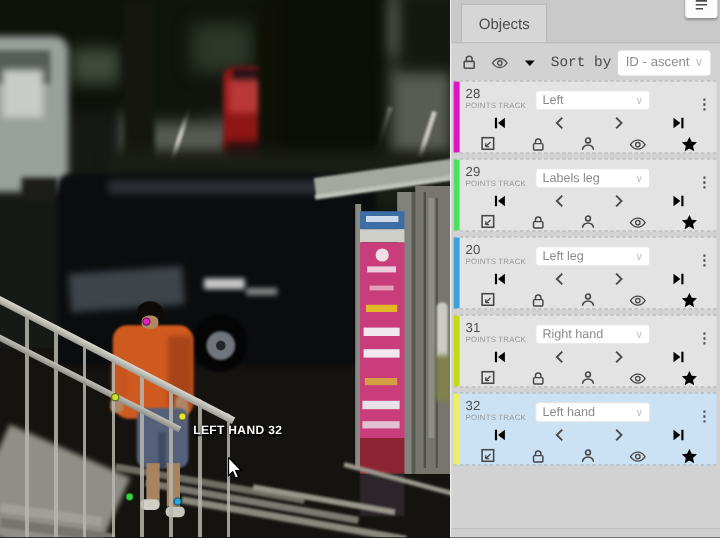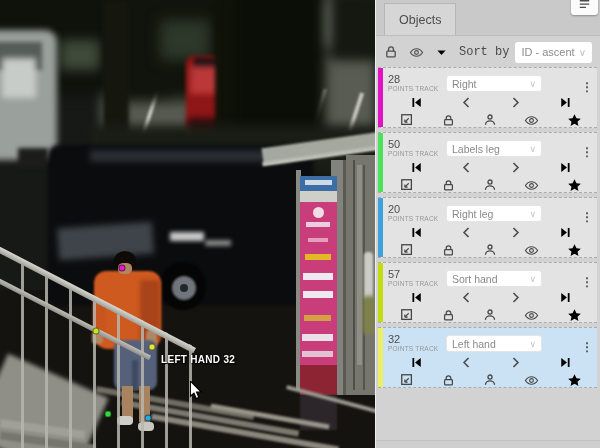--- a/index.html
+++ b/index.html
@@ -348,21 +348,21 @@
 
       <div class="card">
         <div class="stripe" style="background: rgb(224, 18, 196);"></div>
         <div class="cmain">
           <div class="crow1">
             <div class="idblock">
               <div class="oid">28</div>
               <div class="otype">POINTS TRACK</div>
             </div>
             <div class="lsel">
-              <span>Right</span>
+              <span>Left</span>
               <span class="chev">∨</span>
             </div>
             <div class="more">⋮</div>
           </div>
           <div class="crow2">
             <svg class="ic" width="13" height="13" viewBox="0 0 16 16">
                 <use href="#i-first"></use>
               </svg>
             <svg class="ic" width="13" height="13" viewBox="0 0 16 16">
                 <use href="#i-prev"></use>
@@ -392,21 +392,21 @@
               </svg>
           </div>
         </div>
       </div>
 
       <div class="card">
         <div class="stripe" style="background: rgb(75, 226, 91);"></div>
         <div class="cmain">
           <div class="crow1">
             <div class="idblock">
-              <div class="oid">50</div>
+              <div class="oid">29</div>
               <div class="otype">POINTS TRACK</div>
             </div>
             <div class="lsel">
               <span>Labels leg</span>
               <span class="chev">∨</span>
             </div>
             <div class="more">⋮</div>
           </div>
           <div class="crow2">
             <svg class="ic" width="13" height="13" viewBox="0 0 16 16">
@@ -444,21 +444,21 @@
 
       <div class="card">
         <div class="stripe" style="background: rgb(61, 162, 218);"></div>
         <div class="cmain">
           <div class="crow1">
             <div class="idblock">
               <div class="oid">20</div>
               <div class="otype">POINTS TRACK</div>
             </div>
             <div class="lsel">
-              <span>Right leg</span>
+              <span>Left leg</span>
               <span class="chev">∨</span>
             </div>
             <div class="more">⋮</div>
           </div>
           <div class="crow2">
             <svg class="ic" width="13" height="13" viewBox="0 0 16 16">
                 <use href="#i-first"></use>
               </svg>
             <svg class="ic" width="13" height="13" viewBox="0 0 16 16">
                 <use href="#i-prev"></use>
@@ -488,25 +488,25 @@
               </svg>
           </div>
         </div>
       </div>
 
       <div class="card">
         <div class="stripe" style="background: rgb(195, 220, 18);"></div>
         <div class="cmain">
           <div class="crow1">
             <div class="idblock">
-              <div class="oid">57</div>
+              <div class="oid">31</div>
               <div class="otype">POINTS TRACK</div>
             </div>
             <div class="lsel">
-              <span>Sort hand</span>
+              <span>Right hand</span>
               <span class="chev">∨</span>
             </div>
             <div class="more">⋮</div>
           </div>
           <div class="crow2">
             <svg class="ic" width="13" height="13" viewBox="0 0 16 16">
                 <use href="#i-first"></use>
               </svg>
             <svg class="ic" width="13" height="13" viewBox="0 0 16 16">
                 <use href="#i-prev"></use>

